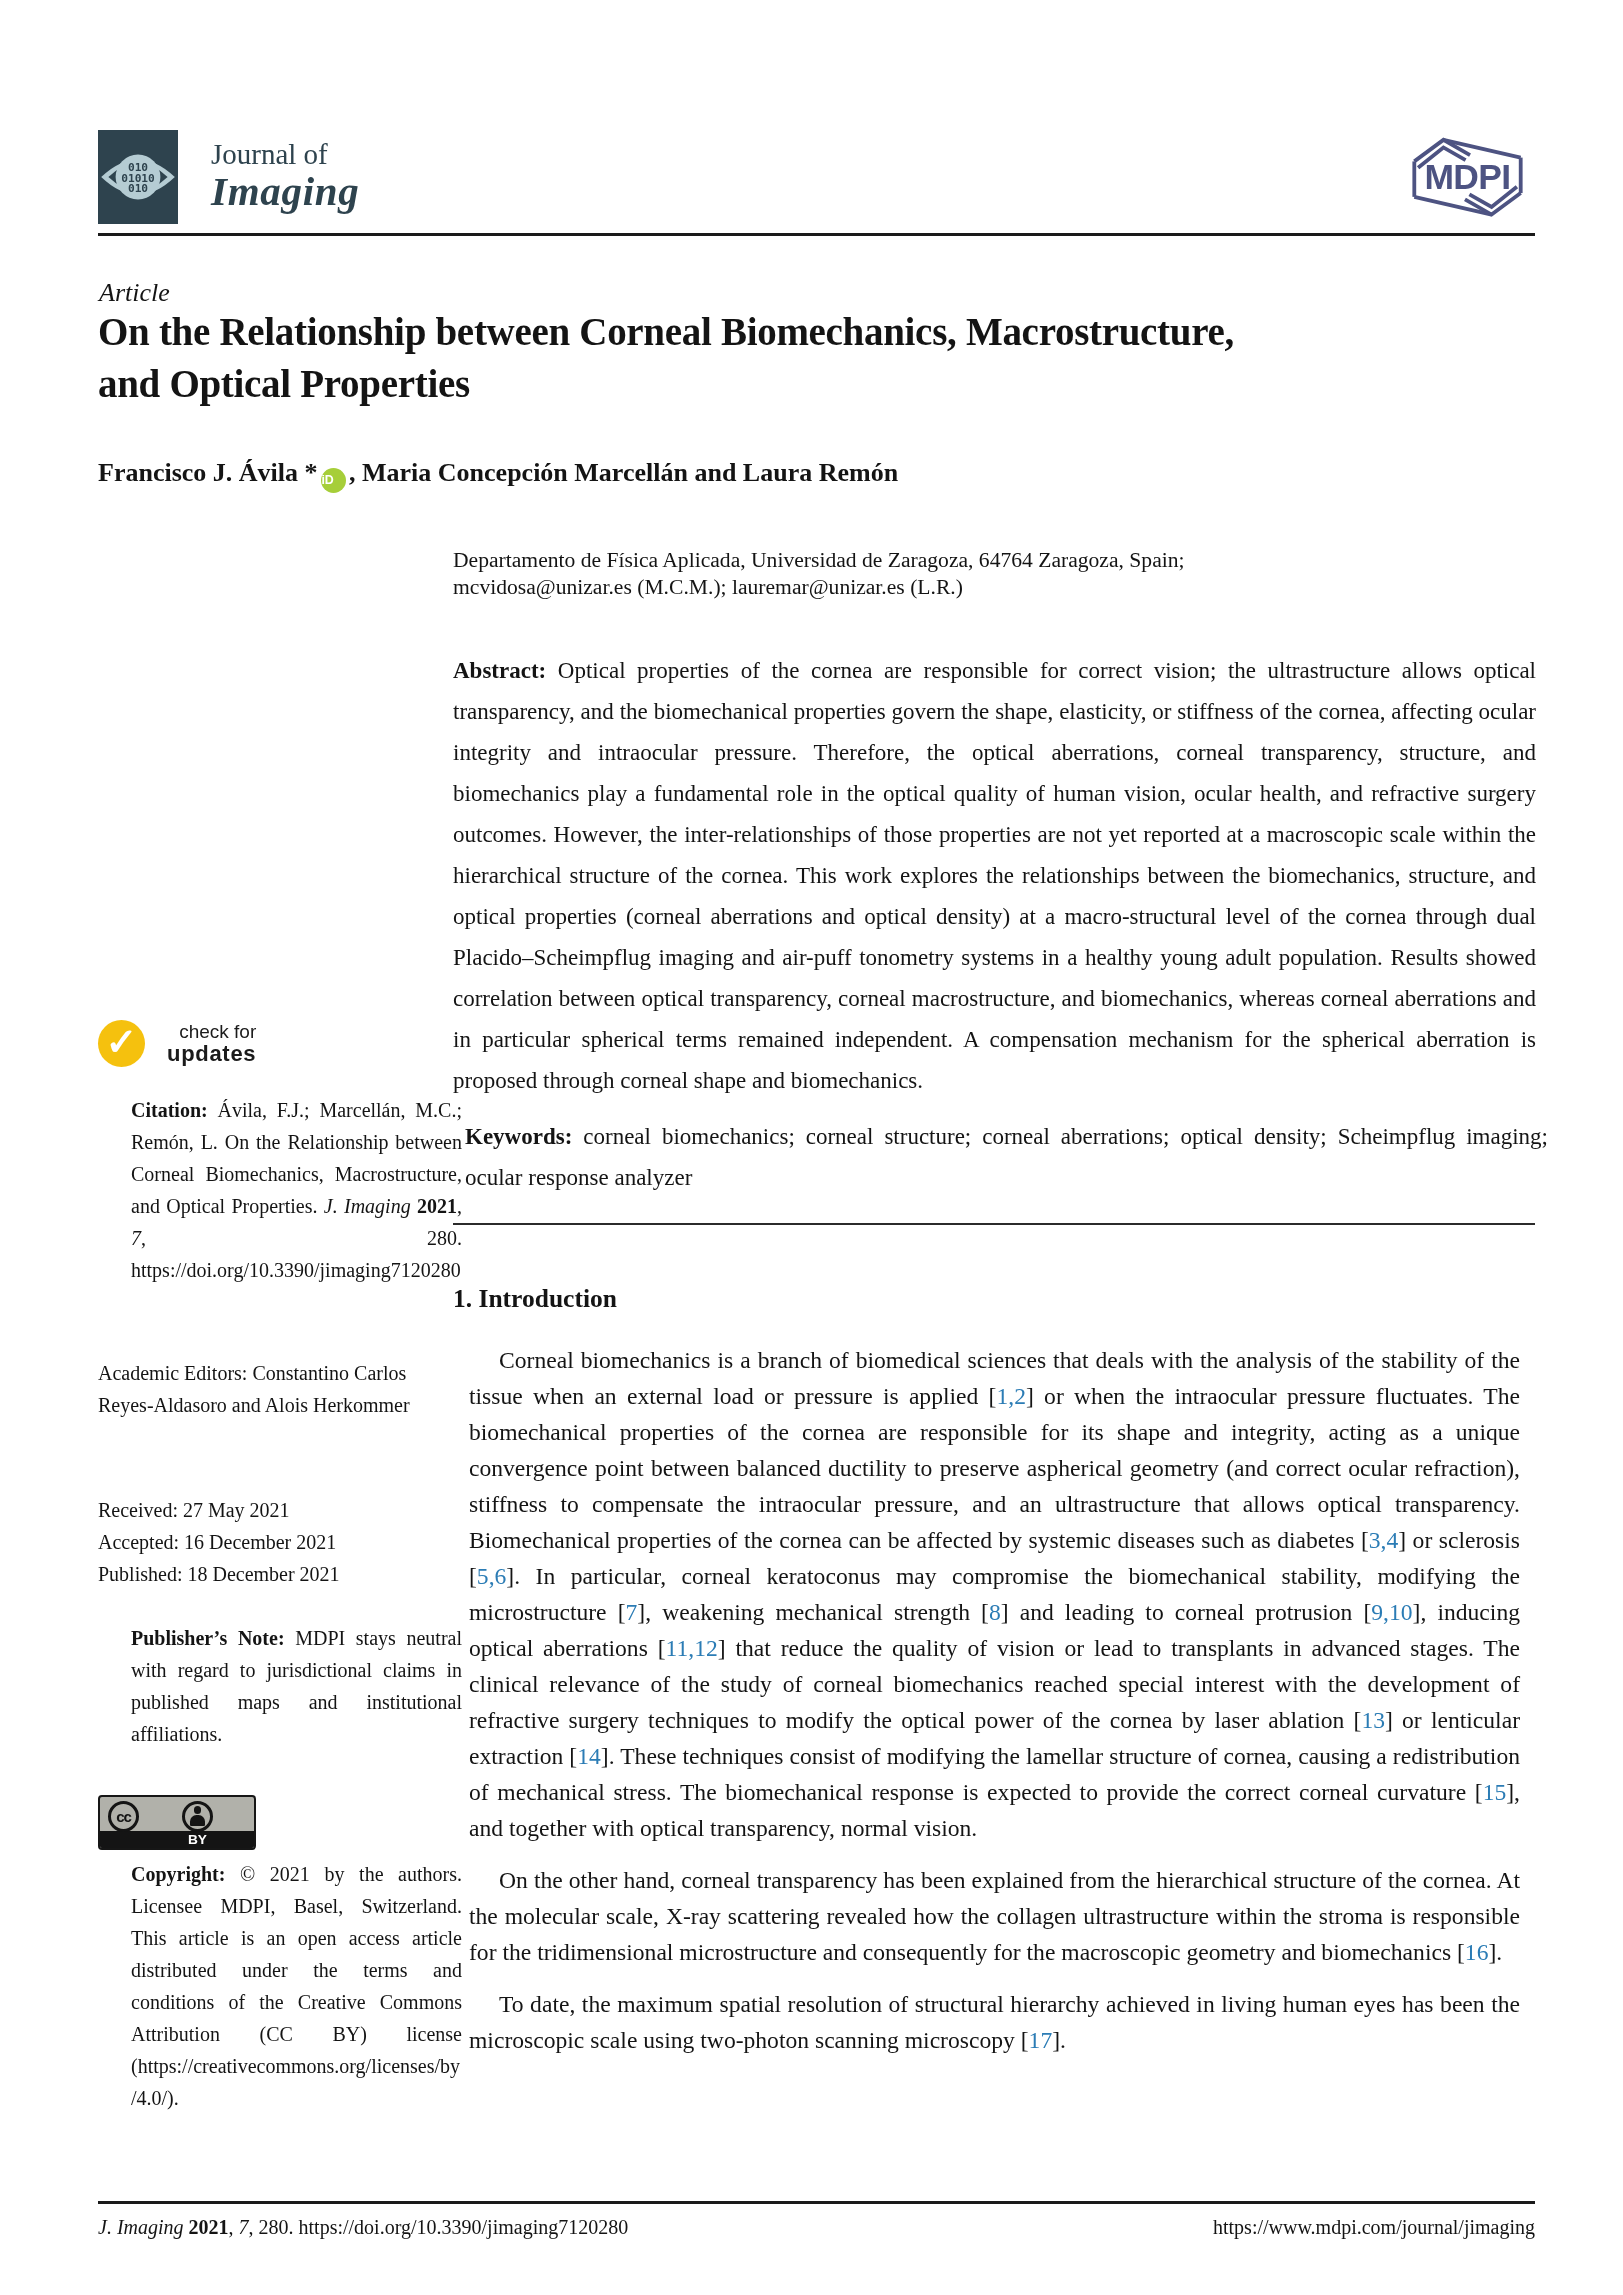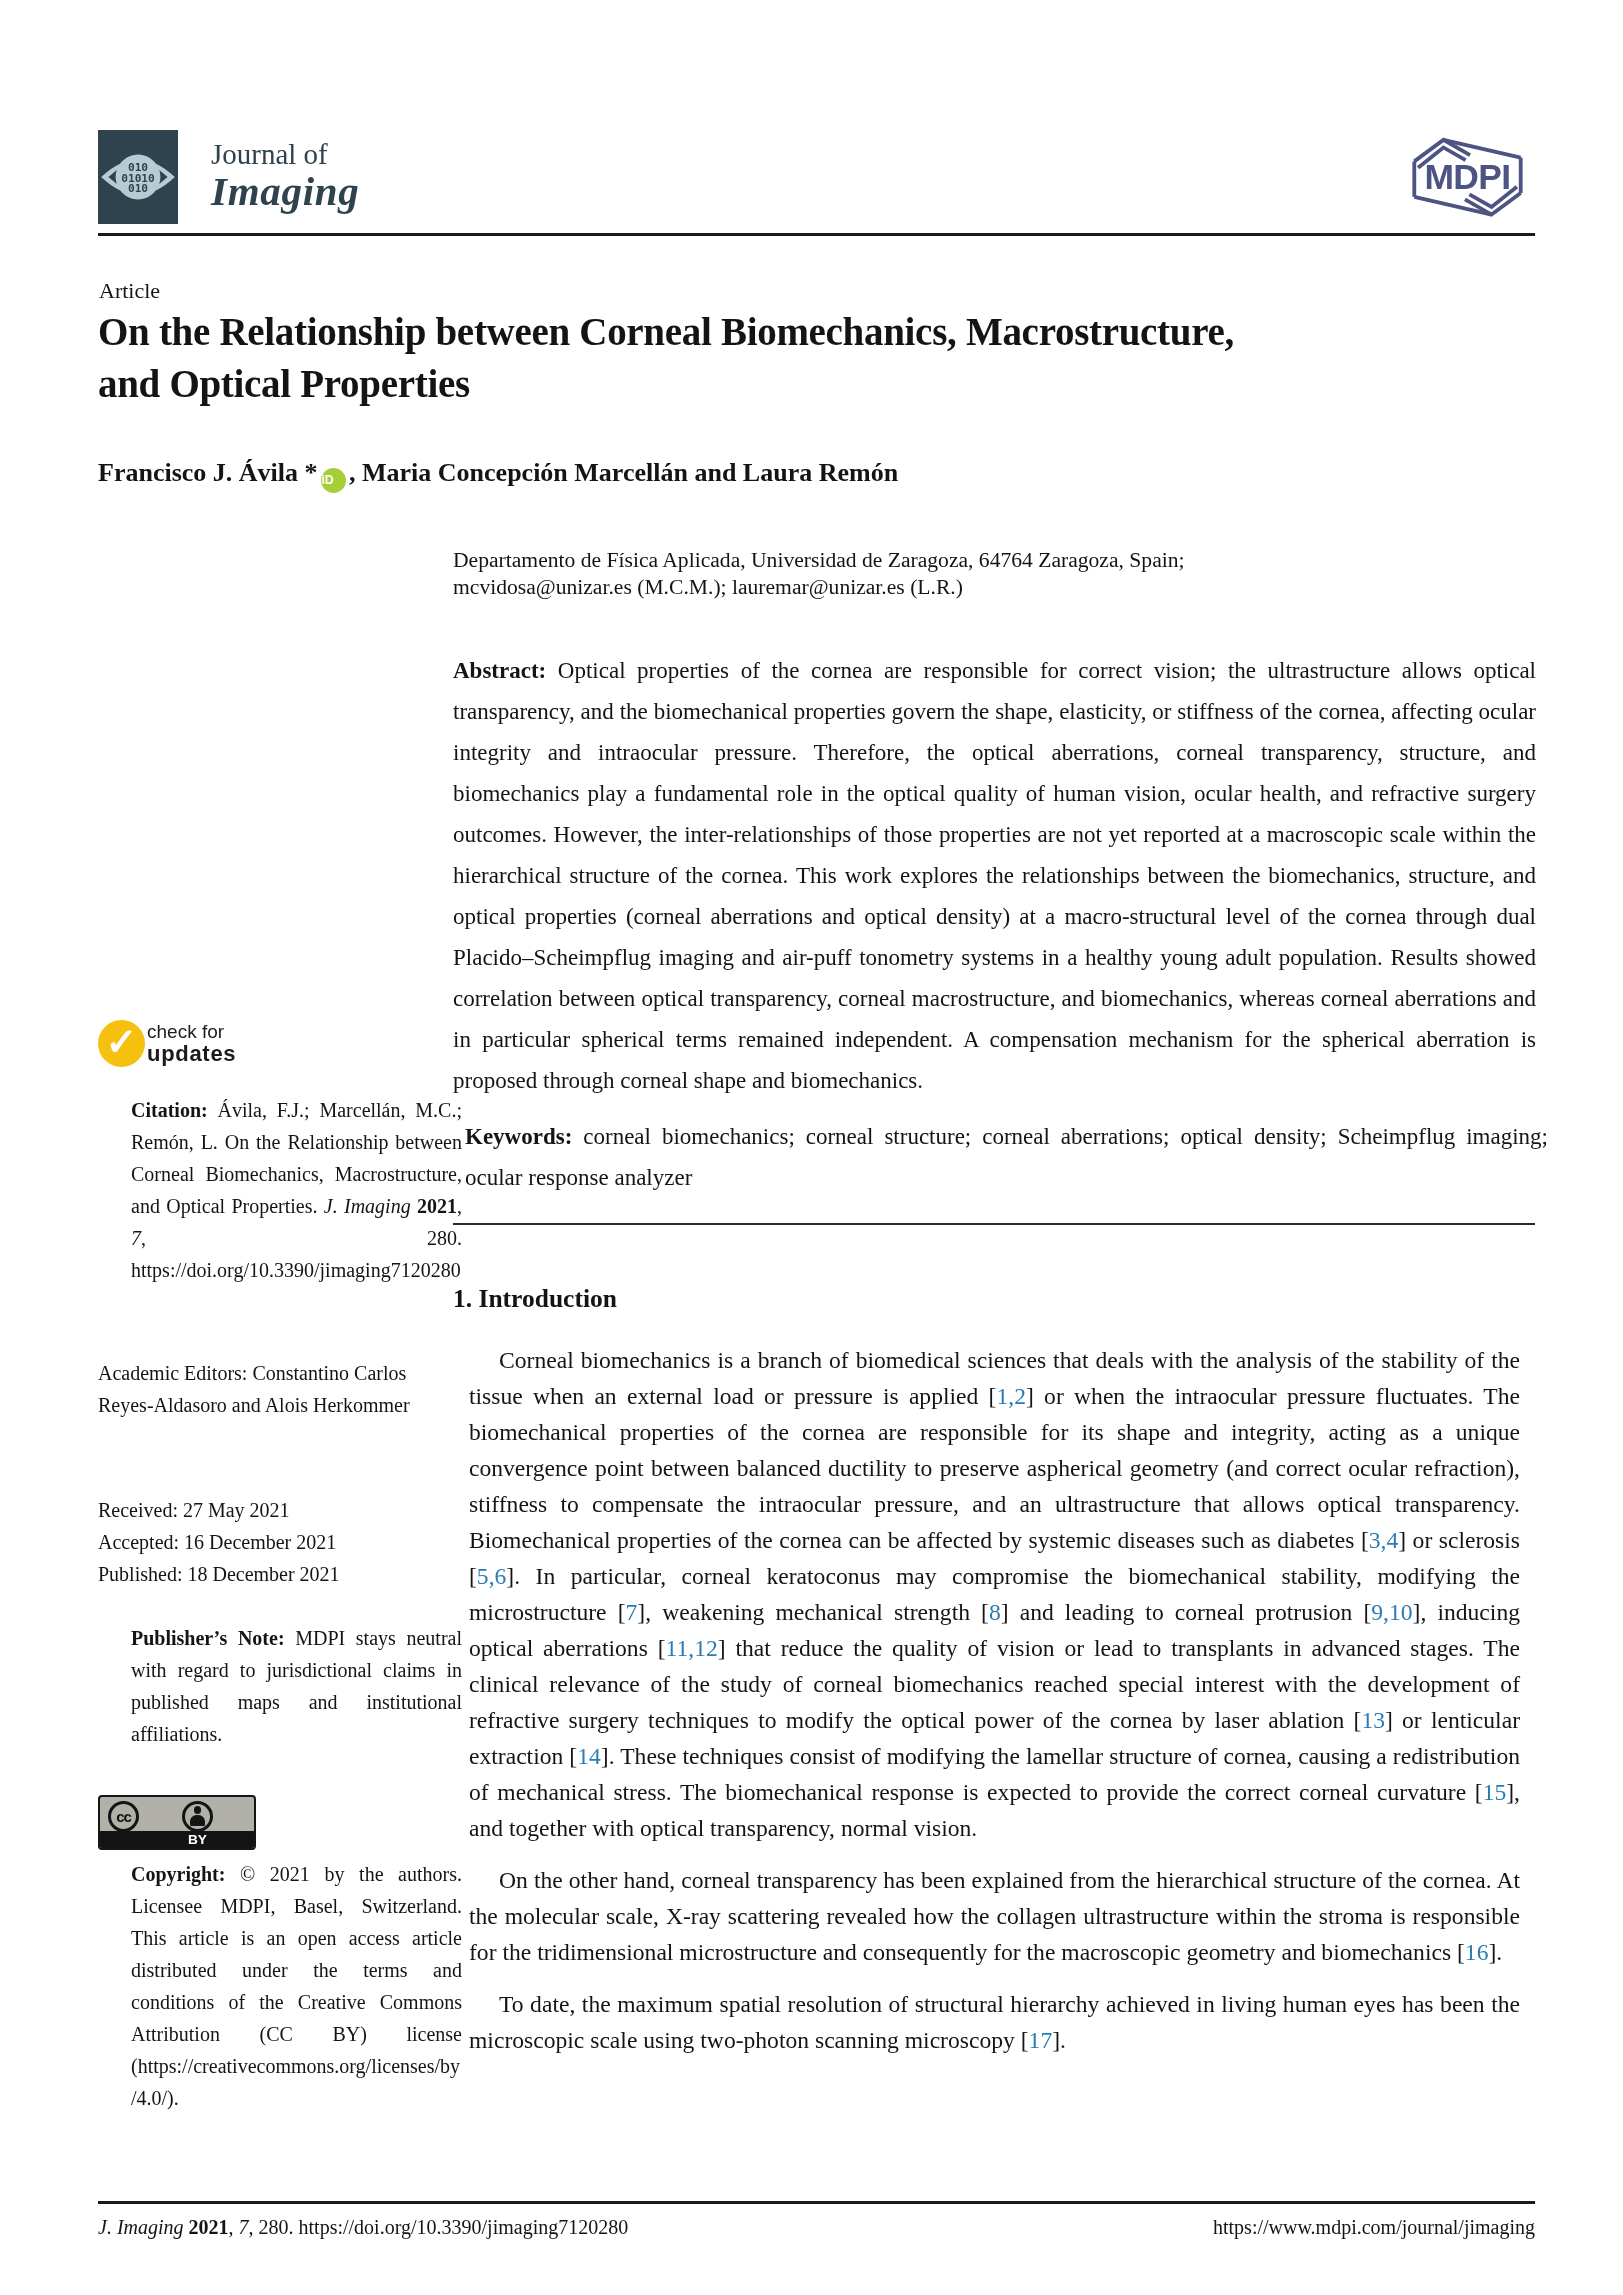--- a/index.html
+++ b/index.html
@@ -15,21 +15,21 @@
   .logo-box svg{width:100%;height:100%;display:block;}
   .journal-name{position:absolute;left:211px;top:139px;color:#2e434e;}
   .jline1{font-size:29px;line-height:31px;}
   .jline2{font-size:41px;line-height:43px;font-weight:bold;font-style:italic;letter-spacing:0.7px;}
   .mdpi-logo{position:absolute;left:1402px;top:131px;width:131px;height:95px;display:block;}
   .mdpi-logo svg{width:100%;height:100%;display:block;}
   .rule{position:absolute;background:#1a1a1a;}
   .rule-header{left:98px;top:233px;width:1437px;height:2.6px;}
 
   
-  .article-label{position:absolute;left:99px;top:278px;font-size:22px;}
+  .article-label{position:absolute;left:99px;top:278px;font-size:26px;font-style:italic;}
   .title{position:absolute;left:98px;top:306px;width:1152px;margin:0;
          font-size:39px;line-height:52px;font-weight:bold;letter-spacing:-0.3px;}
   .authors{position:absolute;left:98px;top:458px;font-size:26px;font-weight:bold;white-space:nowrap;}
   .orcid{display:inline-block;width:25px;height:25px;border-radius:50%;background:#a6ce39;color:#fff;
          font-family:"Liberation Sans",sans-serif;font-size:12.4px;font-weight:bold;text-align:left;
          line-height:25px;vertical-align:-2.6px;margin:0 2.6px 0 3.9px;}
   .affiliation{position:absolute;left:453px;top:547px;width:1087px;font-size:21.6px;line-height:27px;}
   .correspondence{position:absolute;left:453px;top:605px;width:1087px;font-size:21.6px;}
   .corr-marker{display:inline-block;width:26px;}
 
@@ -49,21 +49,21 @@
   .seg-b{font-weight:bold;}
 
   
   .sb{position:absolute;left:98px;width:331px;font-size:20px;line-height:32px;overflow-wrap:anywhere;}
   .sb-just{text-align:justify;margin-left:33px;}
   .check-updates{position:absolute;left:98px;top:1020px;display:flex;align-items:center;
                  font-family:"Liberation Sans",sans-serif;}
   .cu-circle{width:47px;height:47px;border-radius:50%;background:#f5c10e;position:relative;flex:0 0 47px;}
   .cu-check{position:absolute;left:0;top:-1.3px;width:47px;text-align:center;color:#ffffff;
             font-size:38px;font-weight:bold;line-height:47px;}
-  .cu-text{margin-left:2px;color:#1b1b1b;}
+  .cu-text{margin-left:22px;color:#1b1b1b;text-align:right;}
   .cu-line1{display:block;font-size:19px;line-height:20px;}
   .cu-line2{display:block;font-size:22px;line-height:23.6px;font-weight:bold;letter-spacing:0.7px;}
   .sb-citation{top:1094px;}
   .sb-acad{top:1357px;}
   .sb-dates{top:1494px;}
   .sb-pubnote{top:1622px;}
   .sb-copyright{top:1858px;}
 
   
   .cc-badge{position:absolute;left:98px;top:1795px;width:154px;height:51px;background:#b1b1aa;

